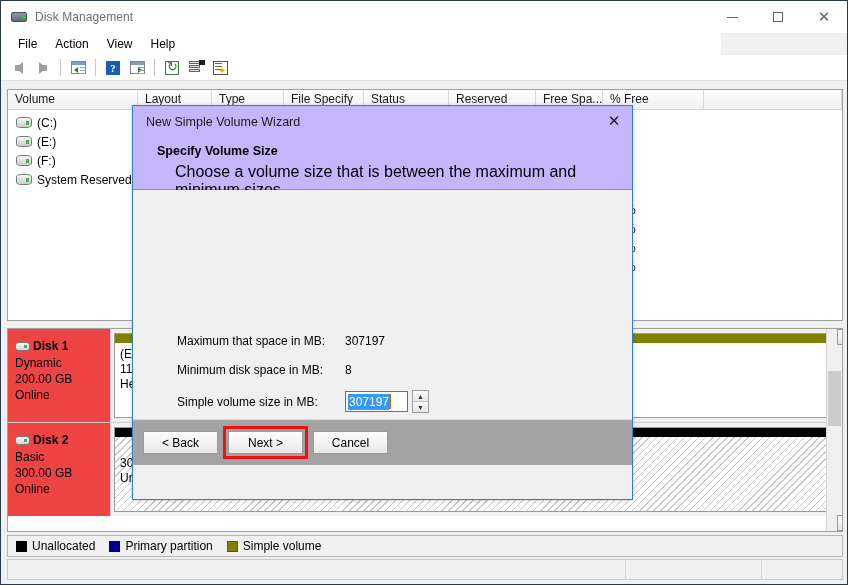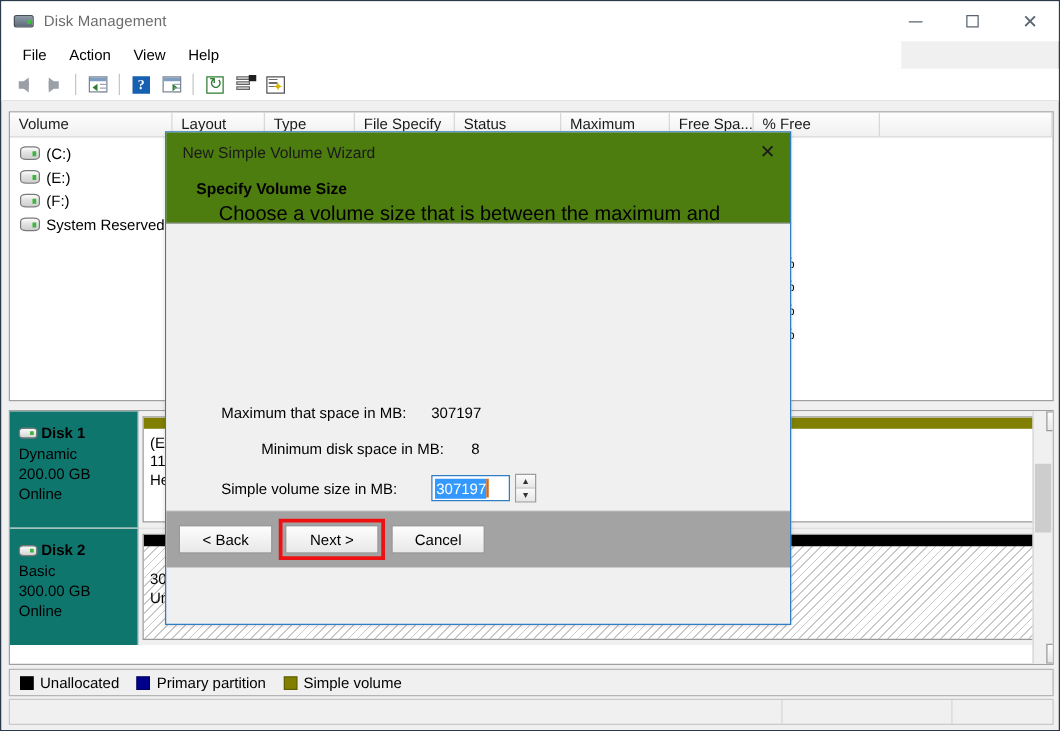--- a/index.html
+++ b/index.html
@@ -284,21 +284,21 @@
     overflow: hidden;
   }
   .disk-row {
     display: flex;
     height: 93px;
     border-bottom: 1px solid #cfcfcf;
   }
   .disk-info {
     width: 103px;
     flex: none;
-    background: #0f766e;
+    background: #ef4444;
     border-right: 1px solid #cfcfcf;
     padding: 10px 0 0 7px;
     box-sizing: border-box;
     font-size: 12px;
     color: #000;
   }
   .disk-info .name {
     display: flex; align-items: center;
     font-weight: bold;
     margin-bottom: 2px;
@@ -412,22 +412,22 @@
     position: absolute;
     left: 131px; top: 104px;
     width: 501px;
     height: 395px;
     background: #f0f0f0;
     border: 1px solid #2f7dc4;
     box-sizing: border-box;
     box-shadow: 0 1px 4px rgba(0,0,0,.18);
   }
   .dlg-head {
-    height: 73px;
-    background: #4d7c0f;
+    height: 84px;
+    background: #c4b5fd;
     border-bottom: 1px solid #8f8f8f;
     position: relative;
     box-sizing: border-box;
     text-decoration: underline;
   }
   .dlg-title {
     position: absolute;
     left: 13px; top: 9px;
     font-size: 12.5px;
     color: #1a1a1a;
@@ -464,21 +464,21 @@
     left: 44px;
     font-size: 12px;
     color: #000;
     display: flex;
     align-items: center;
     width: 330px;
   }
   .field-row .lbl { width: 168px; flex: none; }
   .field-row .val { color: #000; }
   .row1 { top: 144px; }
-  .row2 { top: 173px; margin-left: 32px; }
+  .row2 { top: 173px; }
   .row3 { top: 200px; }
 
   .spin-wrap { display: flex; align-items: center; }
   .spin-input {
     width: 63px; height: 21px;
     border: 1px solid #2f7dc4;
     background: #fff;
     box-sizing: border-box;
     position: relative;
     display: flex;
@@ -635,21 +635,21 @@
     </div>
   </div>
 
   <div class="volpane">
     <div class="colheader">
       <div class="cell" style="width:130px">Volume</div>
       <div class="cell" style="width:74px">Layout</div>
       <div class="cell" style="width:72px">Type</div>
       <div class="cell" style="width:80px">File Specify</div>
       <div class="cell" style="width:85px">Status</div>
-      <div class="cell" style="width:87px">Maximum</div>
+      <div class="cell" style="width:87px">Reserved</div>
       <div class="cell" style="width:67px">Free Spa...</div>
       <div class="cell" style="width:101px">% Free</div>
       <div class="cell" style="flex:1"></div>
     </div>
     <div class="vol-rows">
       <div class="vol-row">
         <span class="vol-icon"></span>
         <span>(C:)</span>
         <span class="vol-pct" style="top:113px">%</span>
       </div>

